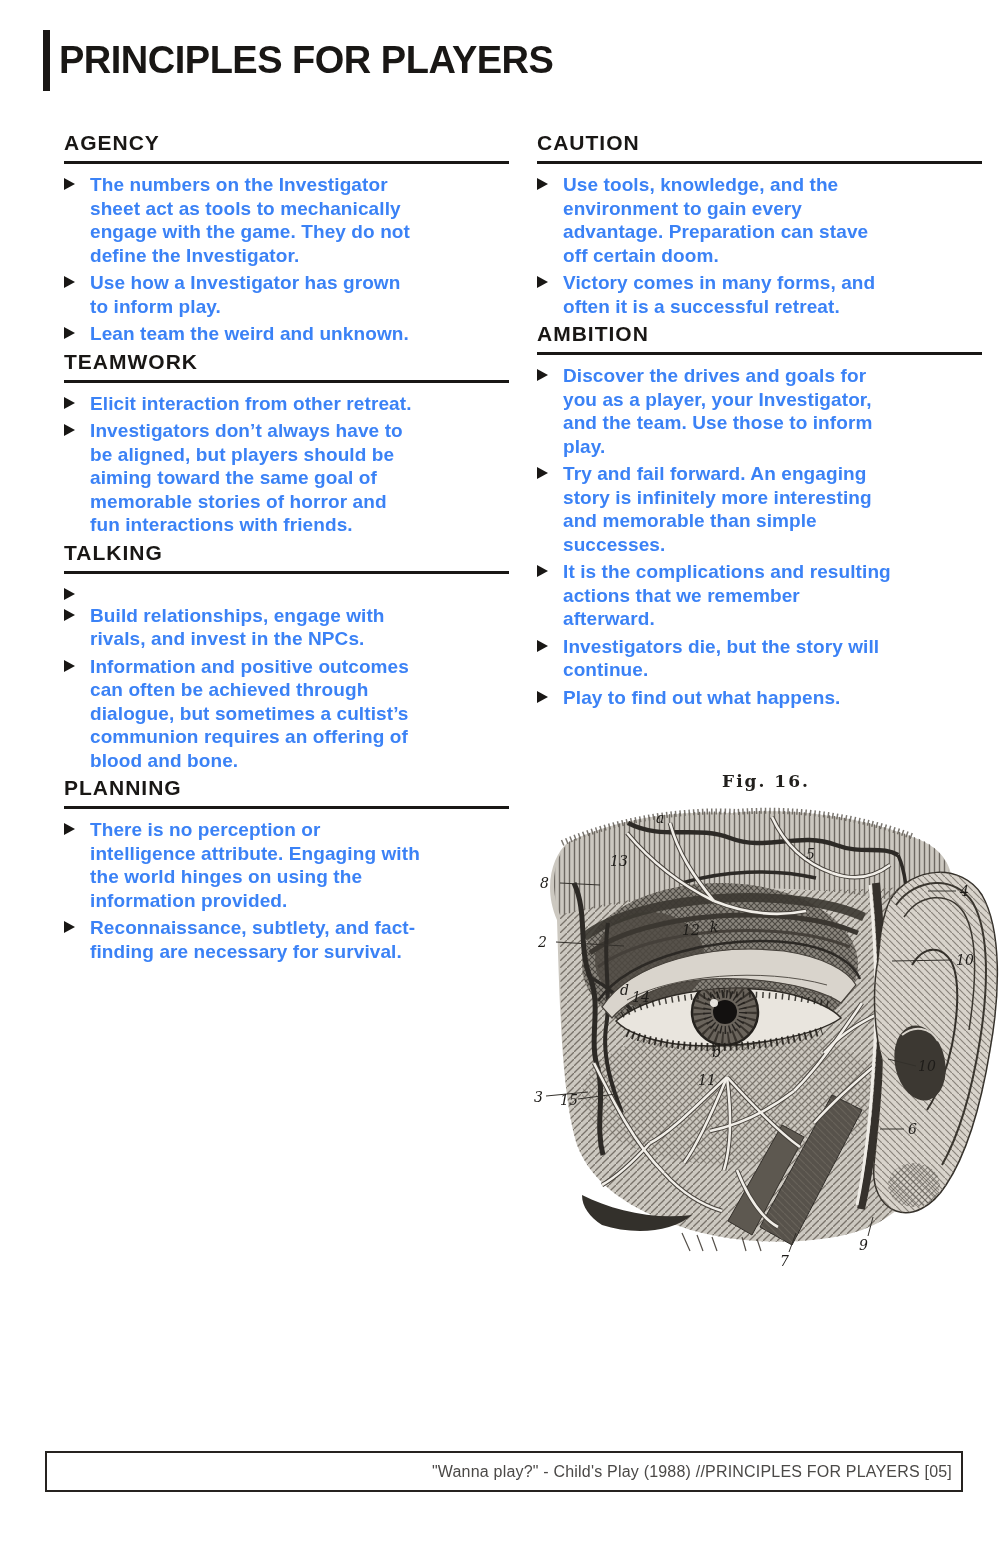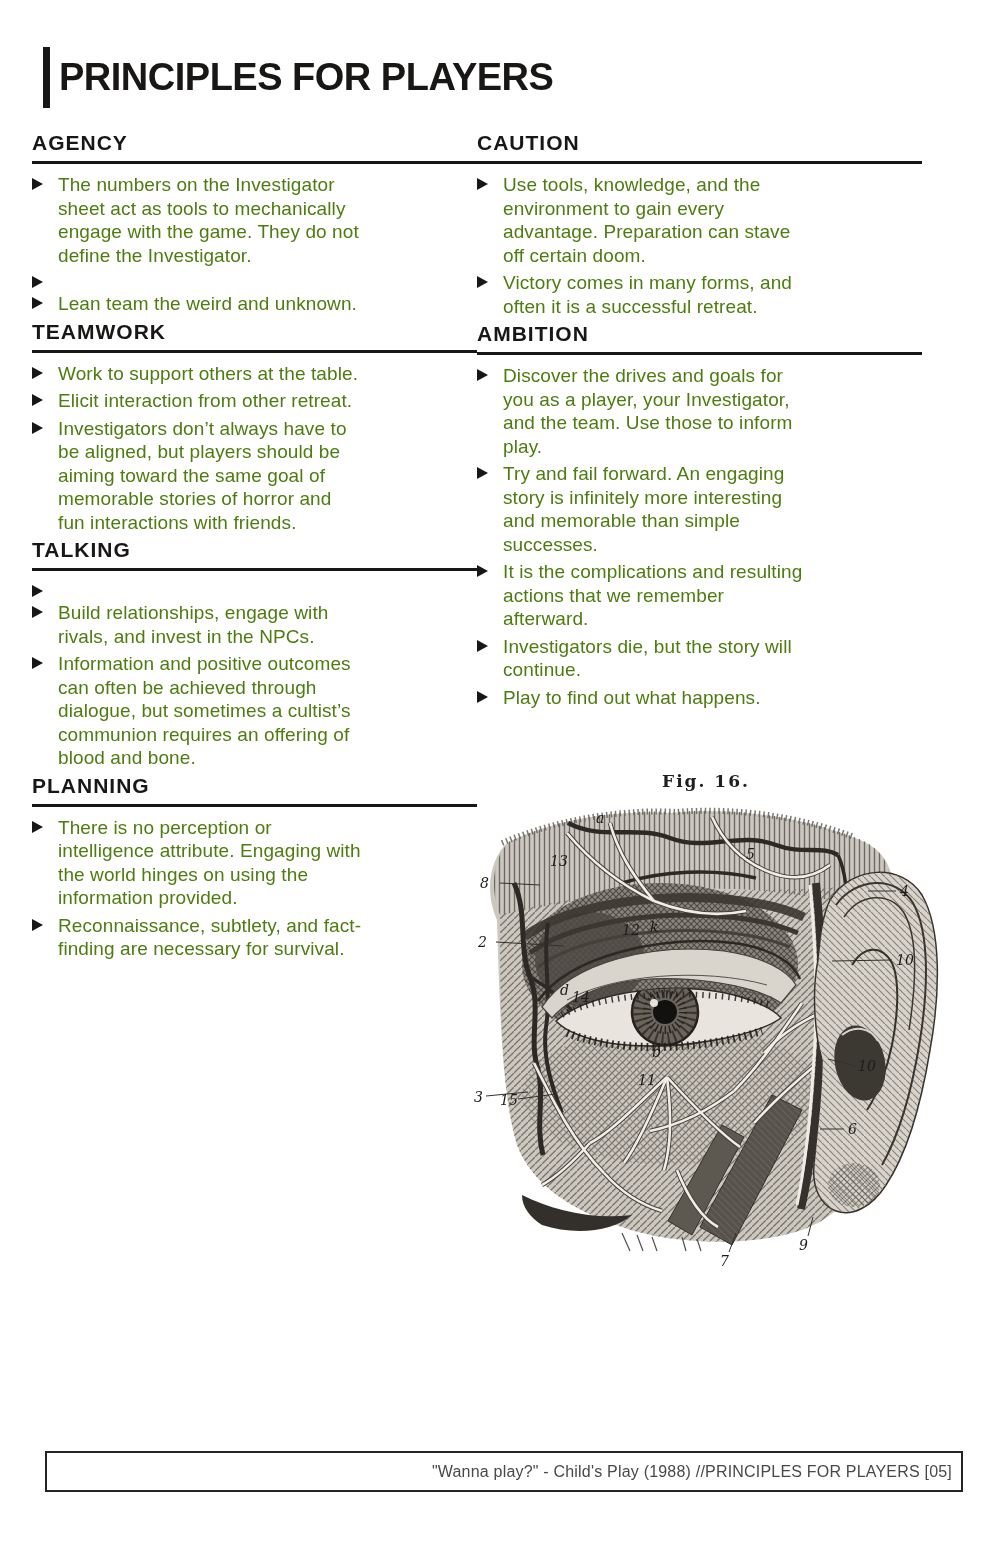--- a/index.html
+++ b/index.html
@@ -1,31 +1,31 @@
 <!DOCTYPE html>
 <html><head>
 <meta charset="utf-8">
 <style>
   html,body{margin:0;padding:0;background:#fff;}
   .page{position:relative;width:1007px;height:1556px;background:#ffffff;overflow:hidden;
         font-family:"Liberation Sans",sans-serif;color:#1e1c1a;}
   
-  .hdr{position:absolute;top:47px;left:43px;display:flex;align-items:stretch;}
+  .hdr{position:absolute;top:30px;left:43px;display:flex;align-items:stretch;}
   .accent{width:7px;height:61px;background:#191715;margin-right:9px;}
   h1{margin:0;font-size:38px;font-weight:bold;letter-spacing:-0.5px;line-height:61px;color:#191715;white-space:nowrap;}
   
-  .columns{position:absolute;top:131px;left:32px;display:flex;}
+  .columns{position:absolute;top:131px;left:64px;display:flex;gap:28px;}
   .col{width:445px;}
   .col.right{width:445px;}
   section{margin:0;}
   section + section{}
   h2{margin:0;font-size:21px;font-weight:bold;letter-spacing:1px;line-height:24px;color:#191715;}
   .rule{height:3px;background:#191715;margin-top:6px;}
   ul.bullets{list-style:none;margin:9px 0 0 0;padding:0;}
-  ul.bullets li{display:flex;margin:0 0 4px 0;font-size:19px;line-height:23.5px;color:#4d7c0f;}
+  ul.bullets li{display:flex;margin:0 0 4px 0;font-size:19px;line-height:23.5px;color:#3b82f6;font-weight:bold;}
   .tri{flex:0 0 auto;width:0;height:0;border-left:11px solid #191715;
        border-top:6.5px solid transparent;border-bottom:6.5px solid transparent;
        margin:5px 15px 0 0;}
   .btxt{white-space:pre-line;letter-spacing:0.1px;}
   
   figure.fig{margin:56px 0 0 -5px;padding:0;}
   
   .footer{position:absolute;left:45px;top:1451px;width:918px;height:41px;border:2px solid #262320;
           box-sizing:border-box;display:flex;align-items:center;justify-content:flex-end;
           padding-right:9px;font-size:16px;letter-spacing:0.2px;color:#4b4947;}
@@ -50,36 +50,34 @@
         <ul class="bullets">
           <li>
               <span class="tri"></span>
               <span class="btxt">The numbers on the Investigator
 sheet act as tools to mechanically
 engage with the game. They do not
 define the Investigator.</span>
             </li>
           <li>
               <span class="tri"></span>
+              <span class="btxt">Use how a Investigator has grown
+to inform play.</span>
             </li>
           <li>
               <span class="tri"></span>
               <span class="btxt">Lean team the weird and unknown.</span>
             </li>
         </ul>
       </section>
 
       <section>
         <h2>TEAMWORK</h2>
         <div class="rule"></div>
         <ul class="bullets">
-          <li>
-              <span class="tri"></span>
-              <span class="btxt">Work to support others at the table.</span>
-            </li>
           <li>
               <span class="tri"></span>
               <span class="btxt">Elicit interaction from other retreat.</span>
             </li>
           <li>
               <span class="tri"></span>
               <span class="btxt">Investigators don’t always have to
 be aligned, but players should be
 aiming toward the same goal of
 memorable stories of horror and

